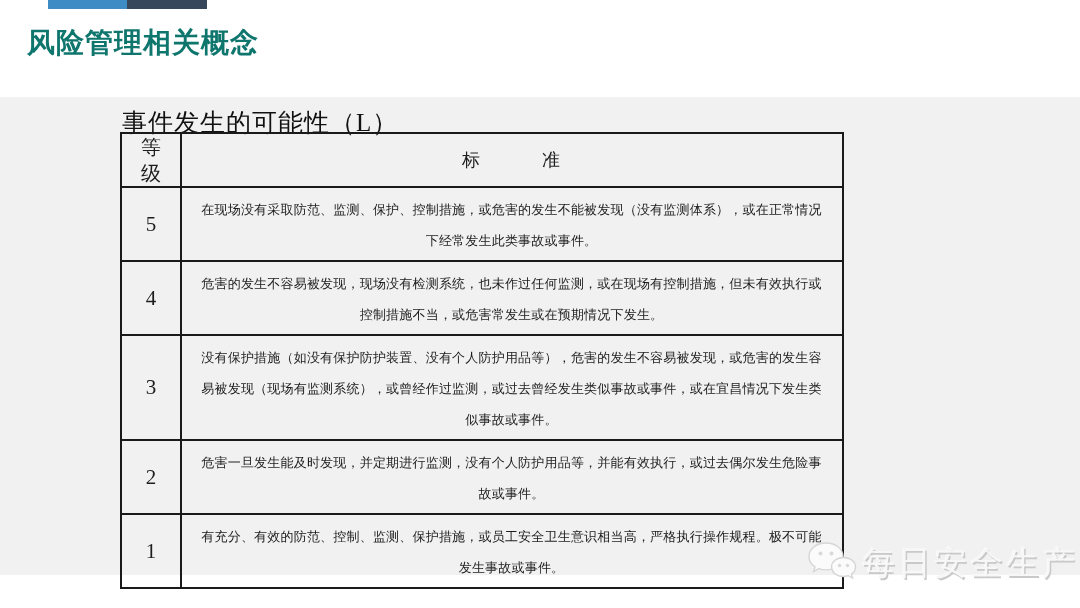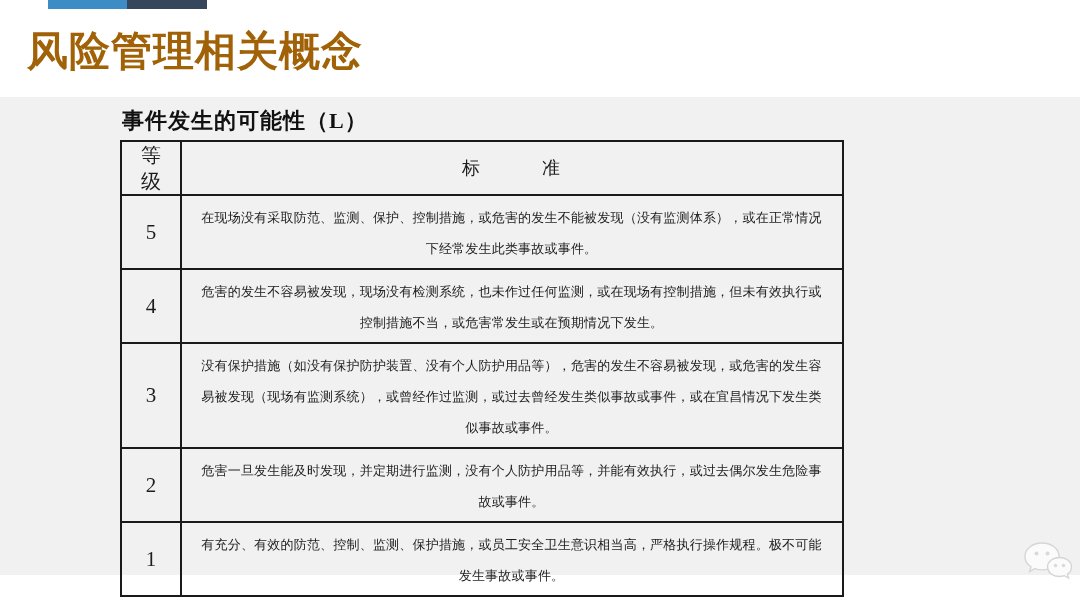--- a/index.html
+++ b/index.html
@@ -13,50 +13,50 @@
 
   
   .bar { position: absolute; top: 0; height: 9px; }
   .bar-blue { left: 48px; width: 79px; background: #3e8cc6; }
   .bar-navy { left: 127px; width: 80px; background: #36475c; }
 
   
   .slide-title {
     position: absolute;
     left: 27px; top: 24px;
-    font-size: 41px;
+    font-size: 28px;
     font-weight: 700;
     letter-spacing: 1px;
-    color: #a16207;
+    color: #0f766e;
     font-family: "Liberation Sans", sans-serif;
   }
 
   
   .content-band {
     position: absolute;
     left: 0; top: 97px;
     width: 1080px; height: 478px;
     background: #f1f1f2;
   }
 
   
   .table-title {
     position: absolute;
     left: 122px; top: 106px;
-    font-size: 22px;
-    font-weight: 700;
+    font-size: 25px;
+    font-weight: 400;
     color: #111111;
     font-family: "Liberation Serif", "DejaVu Serif", serif;
     letter-spacing: 1px;
   }
 
   
   table.likelihood {
     position: absolute;
-    left: 120px; top: 140px;
+    left: 120px; top: 132px;
     width: 724px;
     border-collapse: collapse;
     table-layout: fixed;
     background: transparent;
   }
   table.likelihood col.col-grade { width: 60px; }
   table.likelihood td, table.likelihood th {
     border: 2px solid #1a1a1a;
     font-family: "Liberation Serif", "DejaVu Serif", serif;
     color: #1d1d1d;
@@ -164,13 +164,14 @@
   <svg class="watermark-icon" viewBox="0 0 52 46" xmlns="http://www.w3.org/2000/svg">
 
     <path d="M20 3 C10 3 3 9 3 16.5 C3 20.8 5.3 24.4 9 26.8 L7.6 31.5 L13 28.6 C15.2 29.4 17.5 29.9 20 29.9 C30 29.9 37 24 37 16.5 C37 9 30 3 20 3 Z" fill="#fbfbfb" stroke="#d6d6d6" stroke-width="1.4"></path>
     <circle cx="14.5" cy="13.5" r="2" fill="#d9d9d9"></circle>
     <circle cx="25.5" cy="13.5" r="2" fill="#d9d9d9"></circle>
 
     <path d="M37.5 17.5 C30.5 17.5 25.5 21.8 25.5 27 C25.5 32.2 30.5 36.5 37.5 36.5 C39.2 36.5 40.8 36.2 42.3 35.7 L46.6 38 L45.5 34.2 C48.1 32.4 49.5 29.9 49.5 27 C49.5 21.8 44.5 17.5 37.5 17.5 Z" fill="#fbfbfb" stroke="#d6d6d6" stroke-width="1.4"></path>
     <circle cx="33.5" cy="25.5" r="1.7" fill="#d9d9d9"></circle>
     <circle cx="41.5" cy="25.5" r="1.7" fill="#d9d9d9"></circle>
   </svg>
+  <span class="watermark-text">每日安全生产</span>
 </div>
 
 </body></html>

